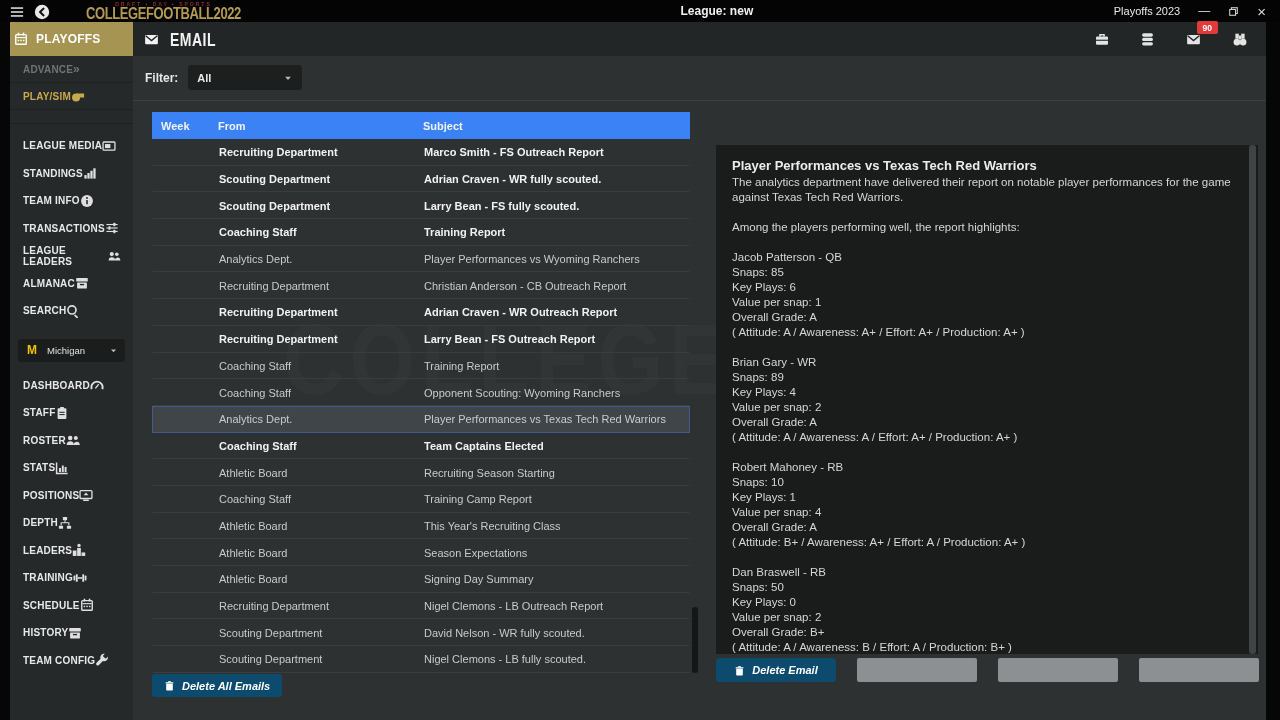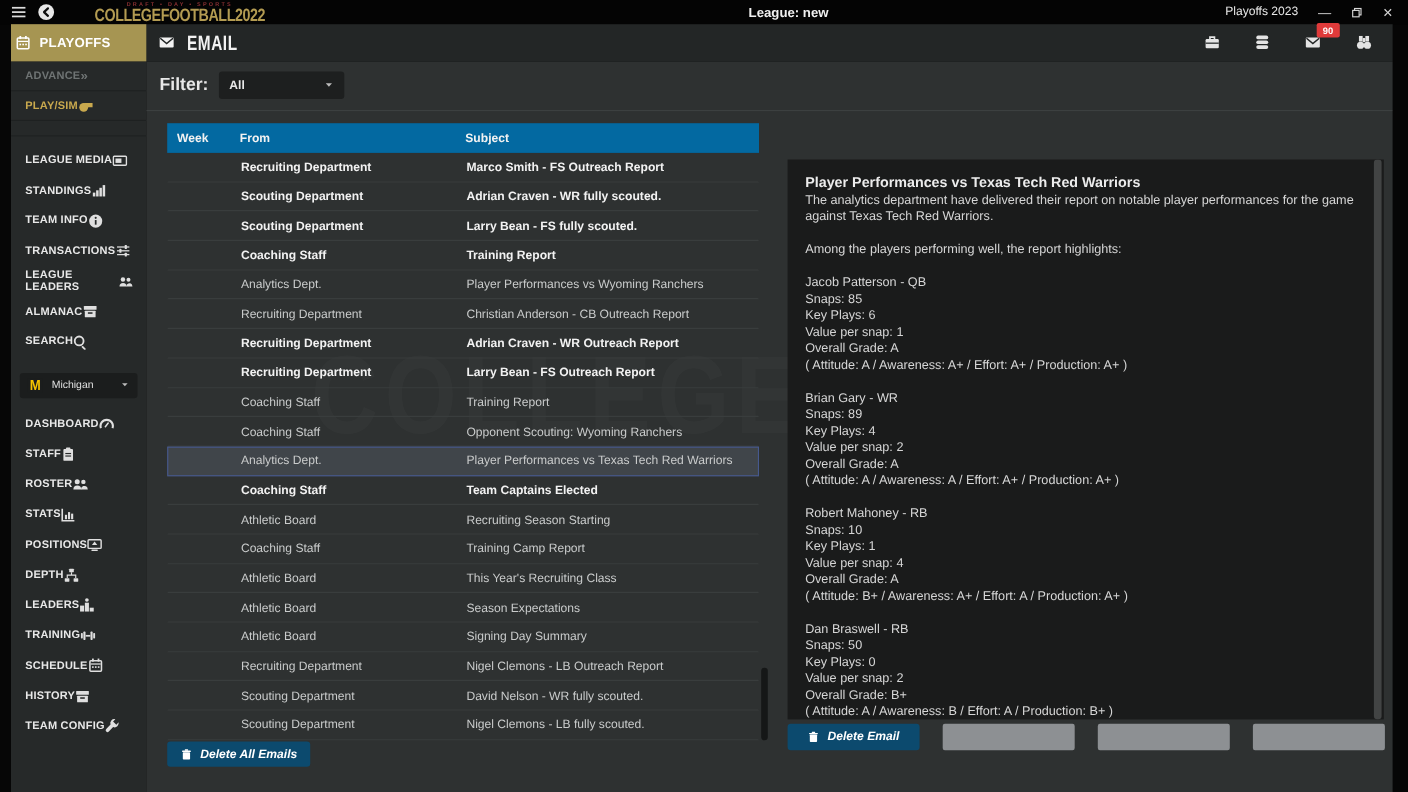--- a/index.html
+++ b/index.html
@@ -57,30 +57,30 @@
   .sec-team { margin-top:10px; }
 
   
   .main { position:absolute; top:56px; left:133px; width:1133px; height:664px; background:#2e3131;
     overflow:hidden; }
   .watermark { position:absolute; left:150px; top:255px; font-size:84px; font-weight:bold;
     color:rgba(255,255,255,0.022); letter-spacing:6px; white-space:nowrap; pointer-events:none;
     transform:scaleY(1.2); }
 
   .filter-row { position:absolute; left:12px; top:9px; display:flex; align-items:center; gap:10px; }
-  .filter-label { color:#e8e8e8; font-size:16px; font-weight:bold; }
+  .filter-label { color:#e8e8e8; font-size:12px; font-weight:bold; }
   .filter-select { width:114px; height:25px; background:#1d1f1f; border-radius:3px; display:flex;
     align-items:center; justify-content:space-between; padding:0 9px; cursor:pointer; }
   .filter-value { color:#e8e8e8; font-size:11px; font-weight:bold; }
   .filter-caret { color:#bdbdbd; }
   .top-divider { position:absolute; left:0; top:44px; width:100%; height:1px; background:#3c4040; }
 
   
   .etable { position:absolute; left:19px; top:56px; width:538px; }
-  .ehead { display:flex; height:27px; background:#0369a1; align-items:center; color:#f2f2f2;
+  .ehead { display:flex; height:27px; background:#3b82f6; align-items:center; color:#f2f2f2;
     font-size:11px; font-weight:bold; }
   .erow { display:flex; height:26.7px; align-items:center; color:#c9cbcb; font-size:11px;
     border-bottom:1px solid #393d3d; cursor:pointer; border:1px solid transparent;
     border-bottom:1px solid #393d3d; }
   .erow.unread { color:#f2f2f2; font-weight:bold; }
   .erow.selected { background:#40454a; border:1px solid #46598f; }
   .c-week { width:66px; padding-left:9px; }
   .c-from { width:205px; }
   .c-subj { flex:1; }
   .list-scroll { position:absolute; left:559px; top:551px; width:6px; height:66px; background:#151717;

